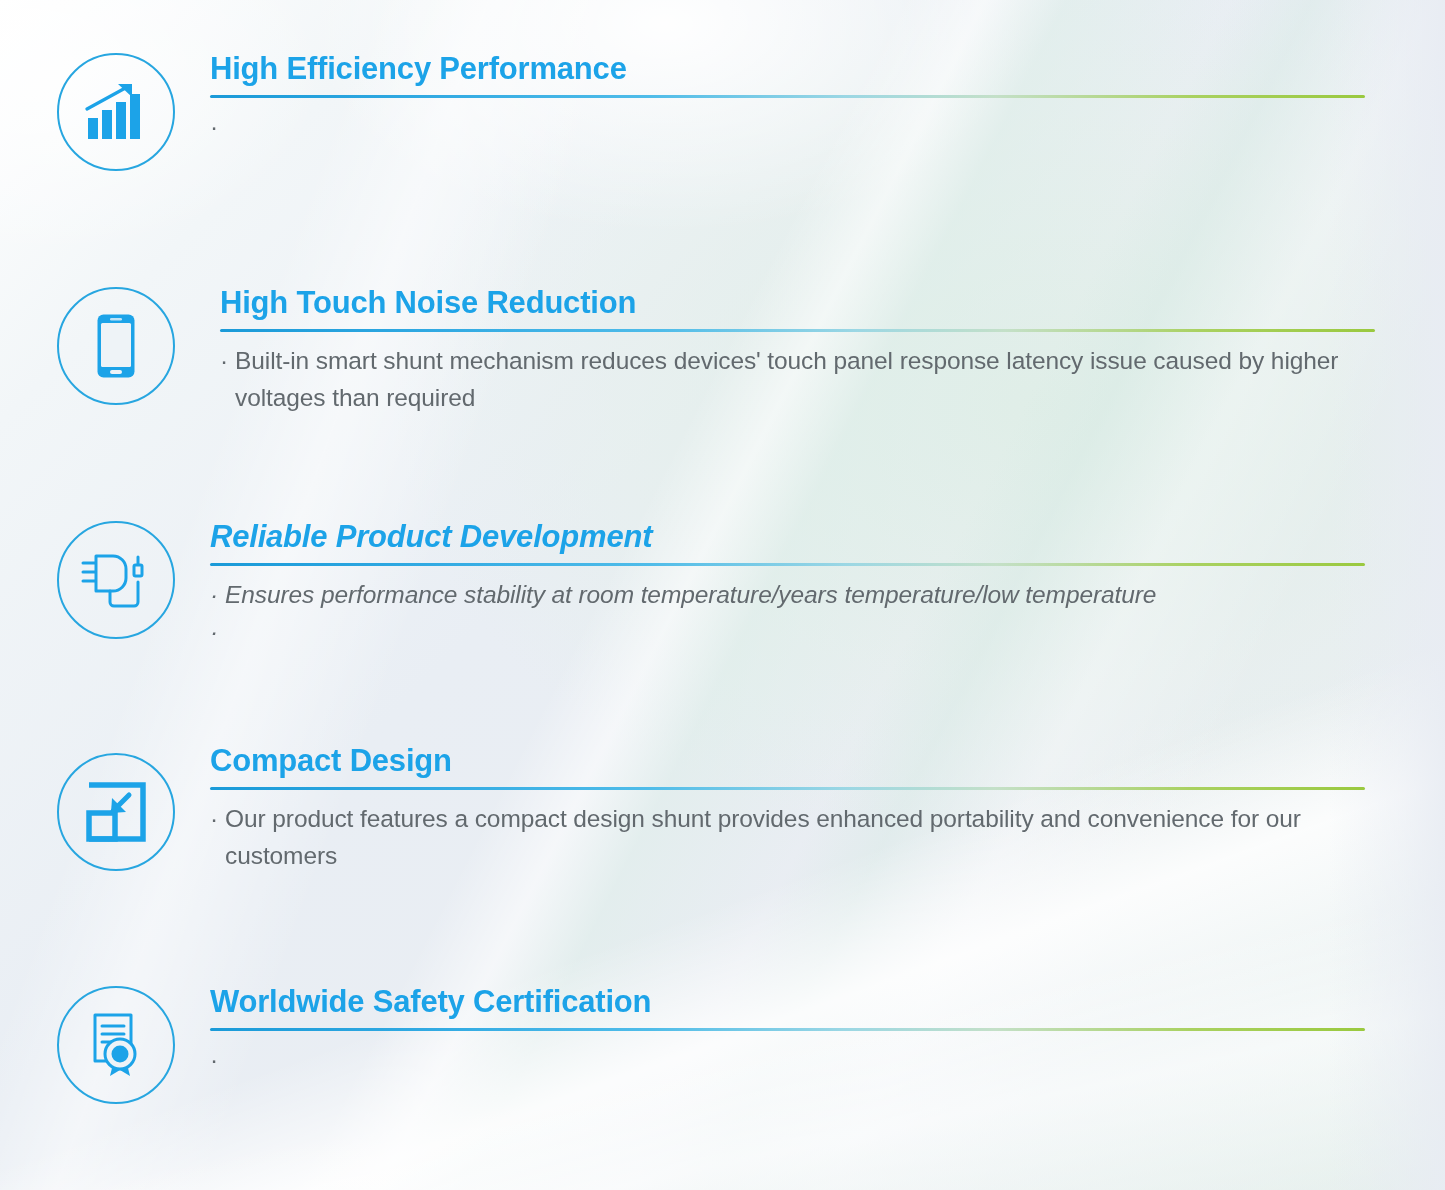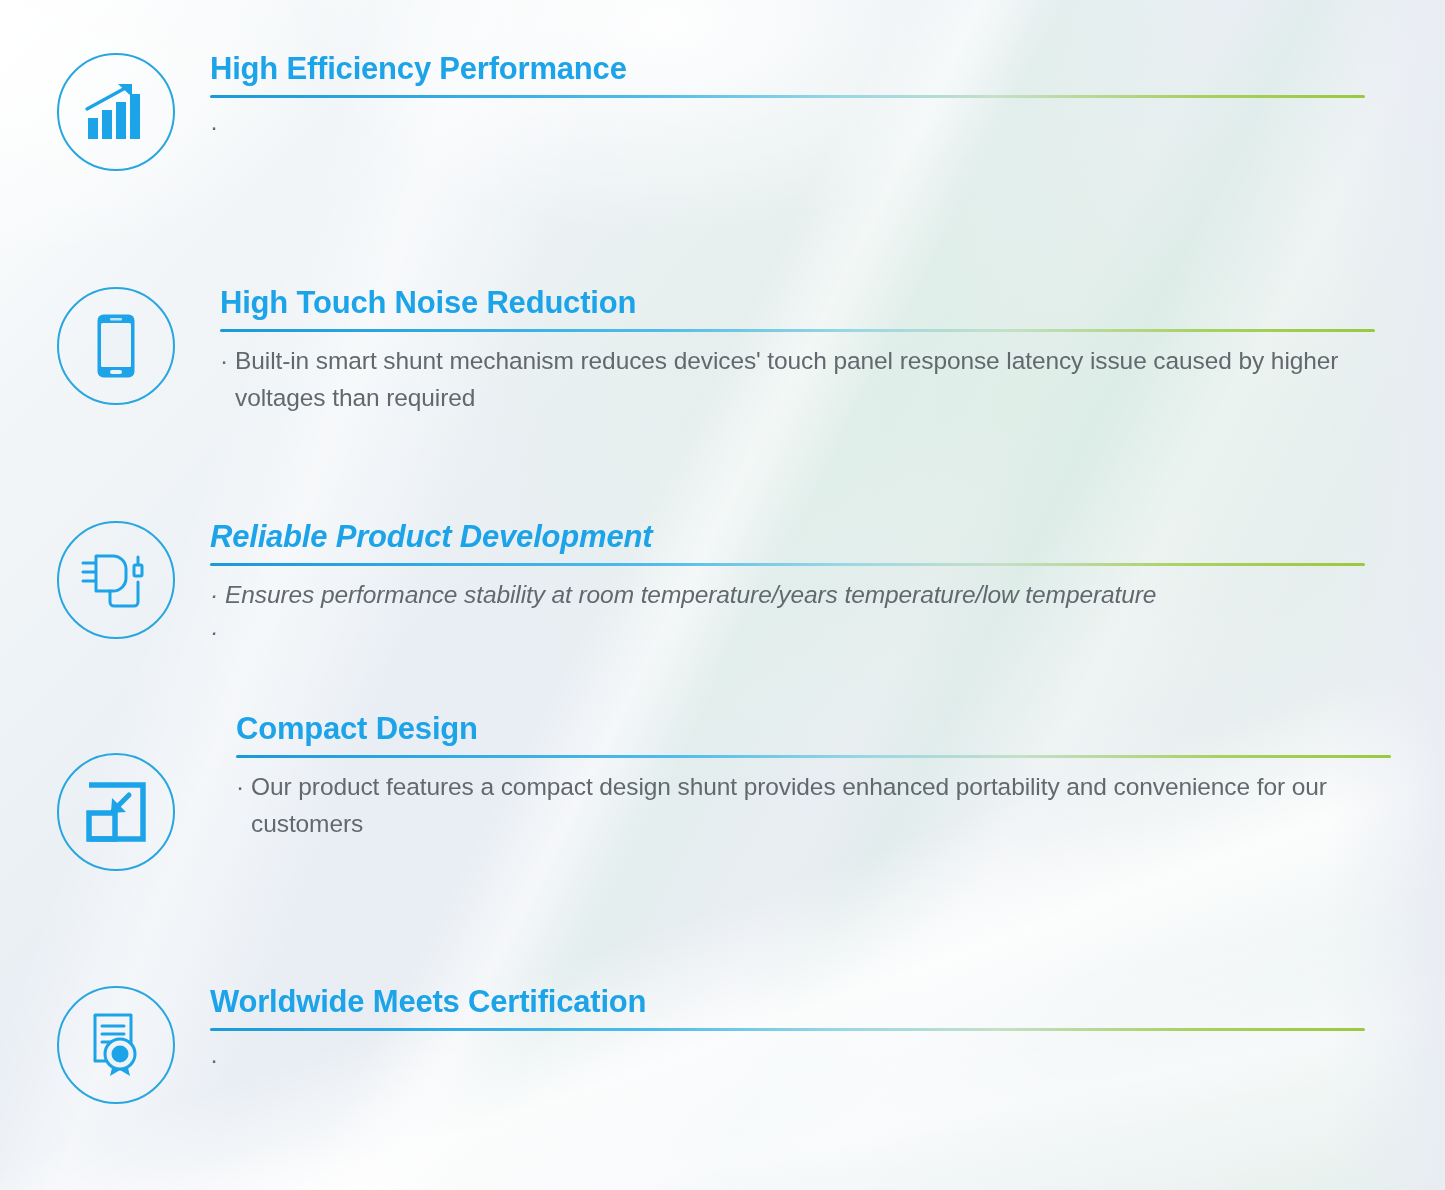--- a/index.html
+++ b/index.html
@@ -236,21 +236,21 @@
     <div class="icon-wrap" style="left:56px; top:752px;">
       <div class="icon-circle">
         <svg width="62" height="62" viewBox="0 0 62 62">
           <path d="M4 4 H58 V58 H4" fill="none" stroke="#1ca3e8" stroke-width="5.5" stroke-linejoin="miter"></path>
           <rect x="4" y="32" width="26" height="26" fill="none" stroke="#1ca3e8" stroke-width="5.5"></rect>
           <path d="M44 14 L28 30" stroke="#1ca3e8" stroke-width="5" stroke-linecap="round"></path>
           <path d="M26 32 L41 31 L27 17 Z" fill="#1ca3e8"></path>
         </svg>
       </div>
     </div>
-    <div class="feature-body" style="left:210px; top:712px; width:1155px;margin-left:26px;">
+    <div class="feature-body" style="left:210px; top:744px; width:1155px;">
       <div class="feature-title">Compact Design</div>
       <div class="divider"></div>
       <div class="bullets">
         <div class="bullet">
           <span class="dot">·</span>
           <span class="btext">Our product features a compact design shunt provides enhanced portability and convenience for our customers</span>
         </div>
       </div>
     </div>
 
@@ -261,21 +261,21 @@
           <line x1="15" y1="14" x2="37" y2="14" stroke="#1ca3e8" stroke-width="3" stroke-linecap="round"></line>
           <line x1="15" y1="22" x2="37" y2="22" stroke="#1ca3e8" stroke-width="3" stroke-linecap="round"></line>
           <line x1="15" y1="30" x2="29" y2="30" stroke="#1ca3e8" stroke-width="3" stroke-linecap="round"></line>
           <path d="M27 48 L23 64 L33 58 L43 64 L39 48 Z" fill="#1ca3e8"></path>
           <circle cx="33" cy="42" r="15" fill="#eef3f7" stroke="#1ca3e8" stroke-width="3"></circle>
           <circle cx="33" cy="42" r="8.5" fill="#1ca3e8"></circle>
         </svg>
       </div>
     </div>
     <div class="feature-body" style="left:210px; top:985px; width:1155px;">
-      <div class="feature-title">Worldwide Meets Certification</div>
+      <div class="feature-title">Worldwide Safety Certification</div>
       <div class="divider"></div>
       <div class="bullets">
         <div class="bullet">
           <span class="dot">·</span>
         </div>
       </div>
     </div>
 
   </div>
 </div>

